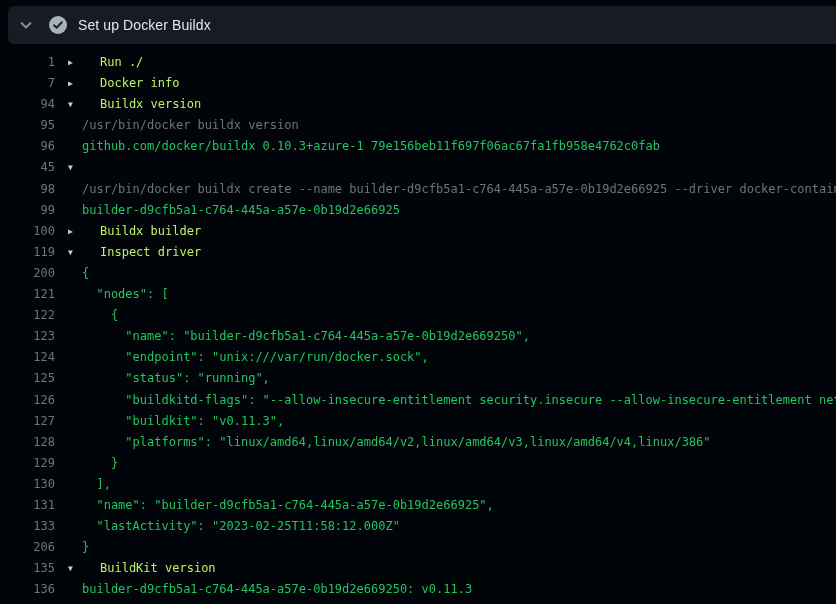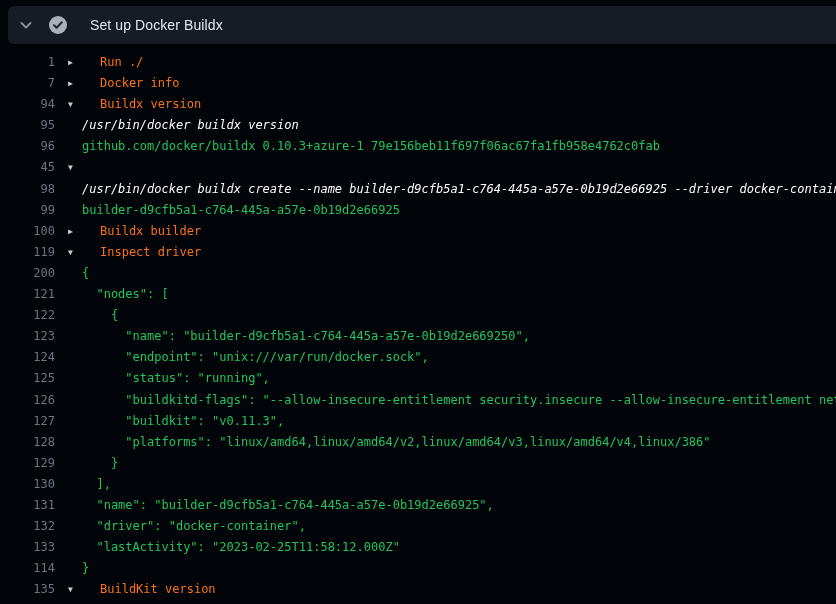--- a/index.html
+++ b/index.html
@@ -40,21 +40,21 @@
     color: #8b949e;
     flex: 0 0 auto;
   }
   .status {
     width: 20px;
     height: 20px;
     margin-left: 14px;
     flex: 0 0 auto;
   }
   .step-title {
-    margin-left: 22px;
+    margin-left: 10px;
     color: #e2e8ee;
     font-size: 14px;
     font-weight: 400;
     letter-spacing: 0.1px;
   }
   
   .log {
     position: absolute;
     left: 0;
     top: 52px;
@@ -83,22 +83,22 @@
     color: #c3ccd4;
     font-size: 8px;
     text-align: left;
   }
   .text {
     color: #ccd4dc;
     white-space: pre;
     overflow: hidden;
   }
   .row.group_collapsed .text,
-  .row.group_expanded .text { color: #f97316; cursor: pointer; padding-left: 18px; }
-  .row.command .text { color: #ffffff; font-style: italic; }
+  .row.group_expanded .text { color: #bef264; cursor: pointer; padding-left: 18px; }
+  .row.command .text { color: #737373; }
   .row.output .text { color: #22c55e; }
 </style>
 </head>
 <body>
 
 <div class="stage">
 
   <div class="step-header">
     <span class="chev">
       <svg width="16" height="16" viewBox="0 0 16 16" aria-hidden="true">
@@ -239,34 +239,29 @@
     <span class="arrow"></span>
     <span class="text">  ],</span>
   </div>
 
   <div class="row output">
     <span class="num">131</span>
     <span class="arrow"></span>
     <span class="text">  "name": "builder-d9cfb5a1-c764-445a-a57e-0b19d2e66925",</span>
   </div>
 
-  <div class="row output">
-    <span class="num">132</span>
-    <span class="arrow"></span>
-    <span class="text">  "driver": "docker-container",</span>
-  </div>
 
   <div class="row output">
     <span class="num">133</span>
     <span class="arrow"></span>
     <span class="text">  "lastActivity": "2023-02-25T11:58:12.000Z"</span>
   </div>
 
   <div class="row output">
-    <span class="num">114</span>
+    <span class="num">206</span>
     <span class="arrow"></span>
     <span class="text">}</span>
   </div>
 
   <div class="row group_expanded">
     <span class="num">135</span>
     <span class="arrow">▼</span>
     <span class="text">BuildKit version</span>
   </div>
 

